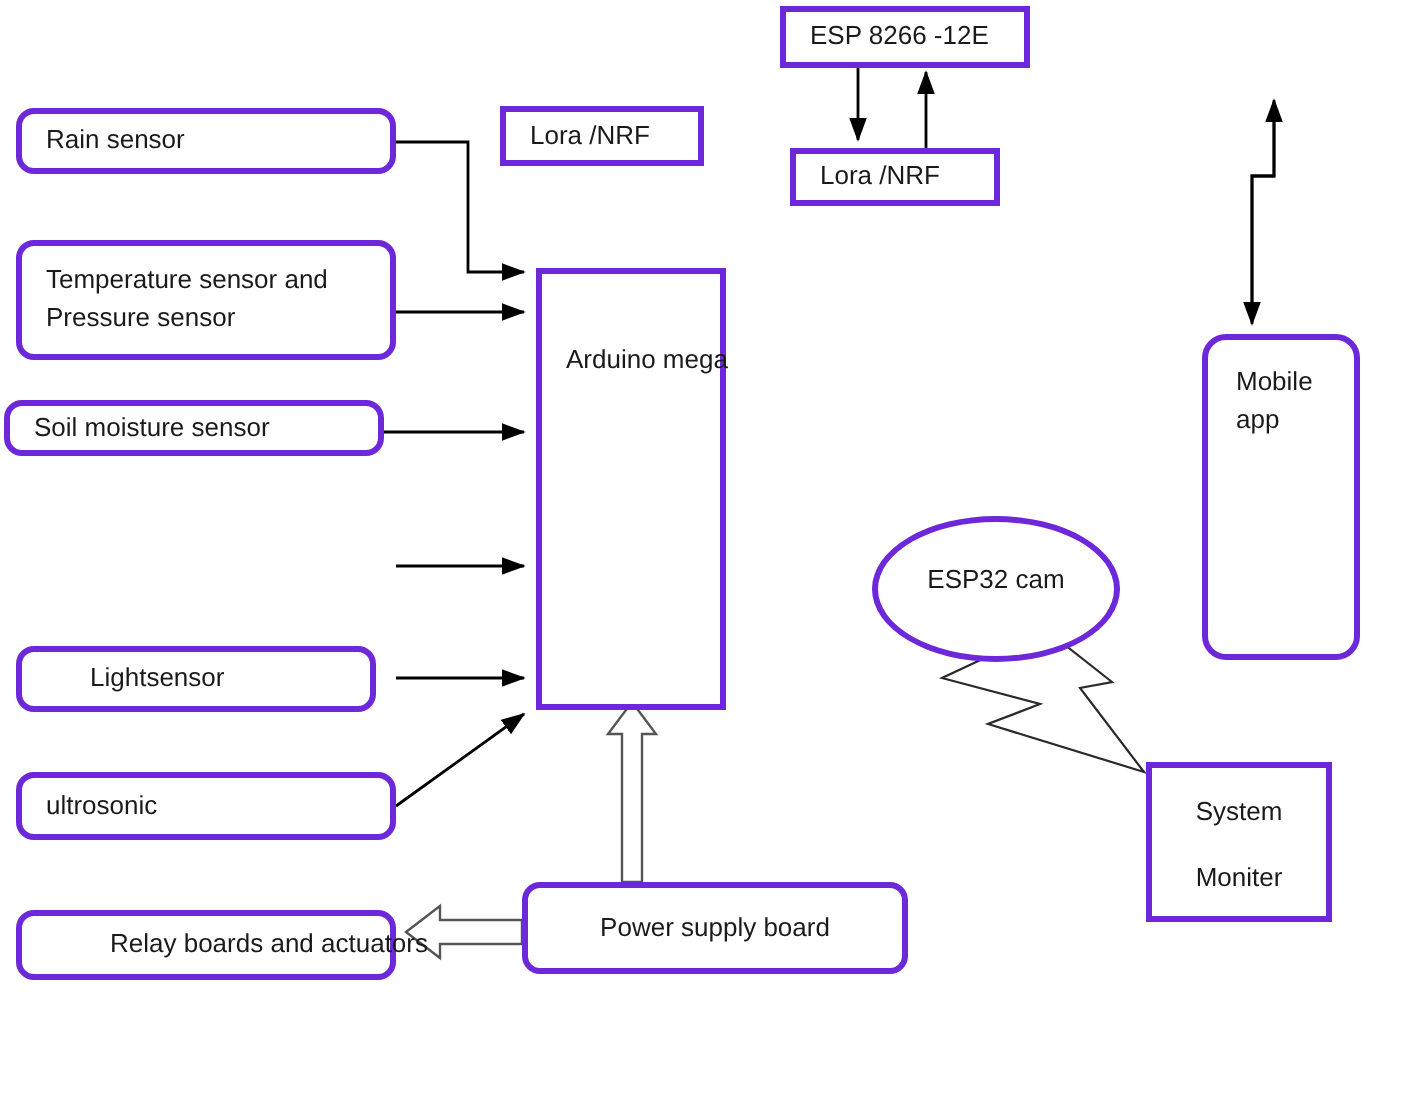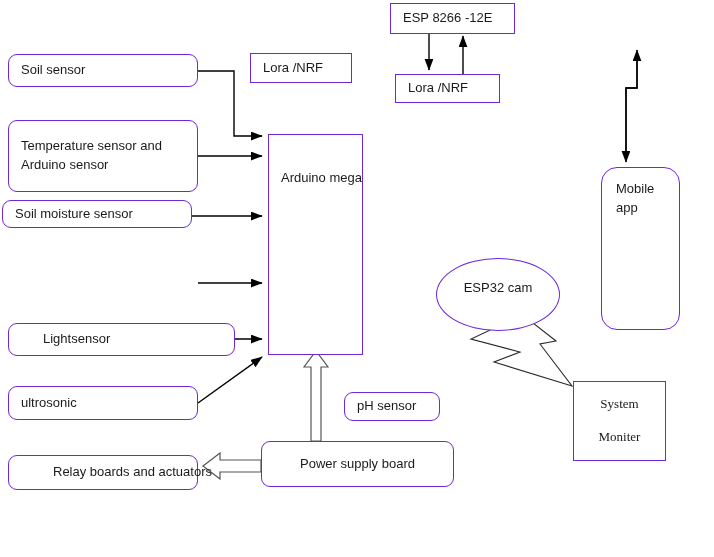--- a/index.html
+++ b/index.html
@@ -12,21 +12,21 @@
     width: 714px;
     height: 557px;
     background: #ffffff;
     font-family: "Liberation Sans", sans-serif;
     overflow: hidden;
   }
   .node {
     position: absolute;
     box-sizing: border-box;
     background: #ffffff;
-    border: 1px solid #6d28d9;
+    border: 3px solid #6d28d9;
     display: flex;
     flex-direction: column;
     justify-content: center;
     color: #1a1a1a;
     font-size: 13px;
     line-height: 1.45;
   }
   .node.rounded { border-radius: 9px; }
   .node.pad { padding-left: 12px; }
   .node.sharp { border-radius: 0; }
@@ -92,34 +92,34 @@
     <path class="stroke" d="M637,52 L637,88 L626,88 L626,162" marker-end="url(#ah)"></path>
 
     <path class="bolt" d="M503,324 L471,339 L520,352 L494,362 L572,386 L540,344 L556,341 L528,319 Z"></path>
 
     <path class="blockarrow" d="M311,441 L311,367 L304,367 L316,351 L328,367 L321,367 L321,441 Z"></path>
 
     <path class="blockarrow" d="M261,460 L220,460 L220,453 L203,466 L220,479 L220,472 L261,472 Z"></path>
   </svg>
 
   <div class="node rounded pad" style="left:8px;  top:54px;  width:190px; height:33px;">
-    <span class="ln">Soil sensor</span>
+    <span class="ln">Rain sensor</span>
   </div>
 
-  <div class="node rounded pad" style="left:8px;  top:120px; width:190px; height:72px;">
+  <div class="node rounded pad" style="left:8px;  top:120px; width:190px; height:60px;">
     <span class="ln">Temperature sensor and</span>
-    <span class="ln">Arduino sensor</span>
+    <span class="ln">Pressure sensor</span>
   </div>
 
   <div class="node rounded pad" style="left:2px;  top:200px; width:190px; height:28px;">
     <span class="ln">Soil moisture sensor</span>
   </div>
 
 
-  <div class="node rounded pad" style="left:8px;  top:323px; width:227px; height:33px;padding-left:34px;">
+  <div class="node rounded pad" style="left:8px;  top:323px; width:180px; height:33px;padding-left:34px;">
     <span class="ln">Lightsensor</span>
   </div>
 
   <div class="node rounded pad" style="left:8px;  top:386px; width:190px; height:34px;">
     <span class="ln">ultrosonic</span>
   </div>
 
   <div class="node rounded pad" style="left:8px;  top:455px; width:190px; height:35px;padding-left:44px;">
     <span class="ln">Relay boards and actuators</span>
   </div>
@@ -133,35 +133,32 @@
   </div>
 
   <div class="node sharp pad" style="left:390px; top:3px;   width:125px; height:31px;">
     <span class="ln">ESP 8266 -12E</span>
   </div>
 
   <div class="node sharp pad" style="left:395px; top:74px;  width:105px; height:29px;">
     <span class="ln">Lora /NRF</span>
   </div>
 
-  <div class="node phone" style="left:601px; top:167px; width:79px; height:163px;">
+  <div class="node phone" style="left:601px; top:167px; width:79px; height:163px;border-radius:12px;">
     <span class="ln">Mobile</span>
     <span class="ln">app</span>
   </div>
 
   <div class="node ellipse" style="left:436px; top:258px; width:124px; height:73px; justify-content:flex-start; padding-top:20px;">
     <span class="ln">ESP32 cam</span>
   </div>
 
-  <div class="node sharp mon" style="left:573px; top:381px; width:93px; height:80px;font-family:Liberation Serif, serif;">
+  <div class="node sharp mon" style="left:573px; top:381px; width:93px; height:80px;">
     <span class="ln">System</span>
     <span class="ln">Moniter</span>
   </div>
 
-  <div class="node rounded pad" style="left:344px; top:392px; width:96px; height:29px;">
-    <span class="ln">pH sensor</span>
-  </div>
 
   <div class="node rounded center" style="left:261px; top:441px; width:193px; height:46px;justify-content:center;">
     <span class="ln">Power supply board</span>
   </div>
 
 </div>
 
 </body></html>

